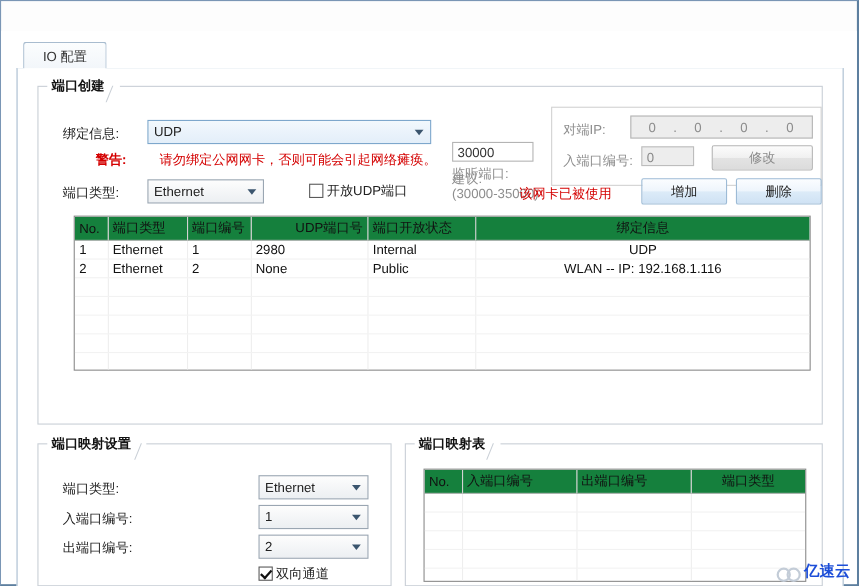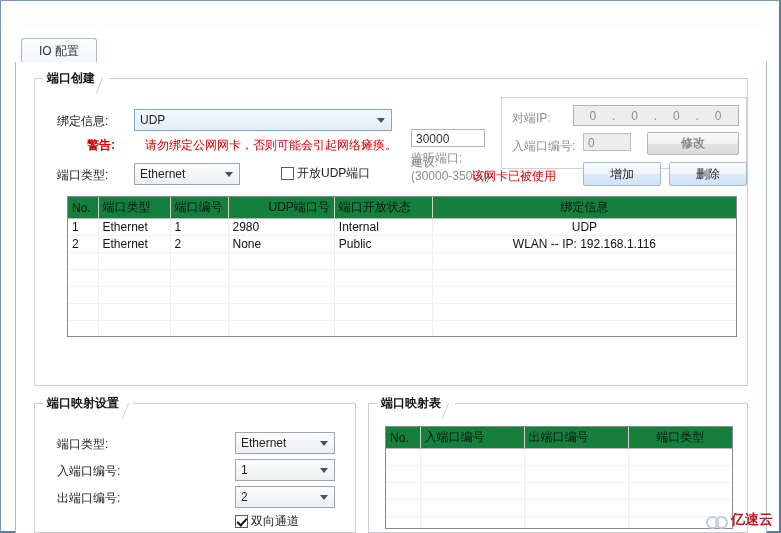--- a/index.html
+++ b/index.html
@@ -272,21 +272,21 @@
     white-space: nowrap;
   }
   .grid tr td:last-child, .grid tr th:last-child { border-right: none; text-align: center; }
 
   
   .watermark {
     position: absolute;
     right: 6px; bottom: 2px;
     display: flex;
     align-items: center;
-    color: #b91c1c;
+    color: #1d4ed8;
     font-size: 14px;
     font-weight: bold;
   }
   .wm-cloud {
     width: 22px; height: 13px;
     margin-right: 3px;
     position: relative;
   }
   .wm-cloud::before, .wm-cloud::after {
     content: "";
@@ -351,21 +351,21 @@
           <span>.</span>
           <span>0</span>
           <span>.</span>
           <span>0</span>
           <span>.</span>
           <span>0</span>
         </div>
 
         <div class="lbl gray" style="left:477px; top:59px;">入端口编号:</div>
         <div class="textbox disabled" style="left:548px; top:54px; width:48px;">0</div>
-        <div class="btn gray" style="left:612px; top:53px; width:92px; height:23px;font-weight:bold;">修改</div>
+        <div class="btn gray" style="left:612px; top:53px; width:92px; height:23px;">修改</div>
 
         <div class="lbl red-note" style="left:437px; top:89px;">该网卡已被使用</div>
 
         <div class="btn" style="left:548px; top:83px; width:78px; height:24px;">增加</div>
         <div class="btn" style="left:634px; top:83px; width:78px; height:24px;">删除</div>
 
         <div class="grid" style="left:32px; top:117px; width:670px; height:141px;">
           <table>
             <thead>
               <tr>

